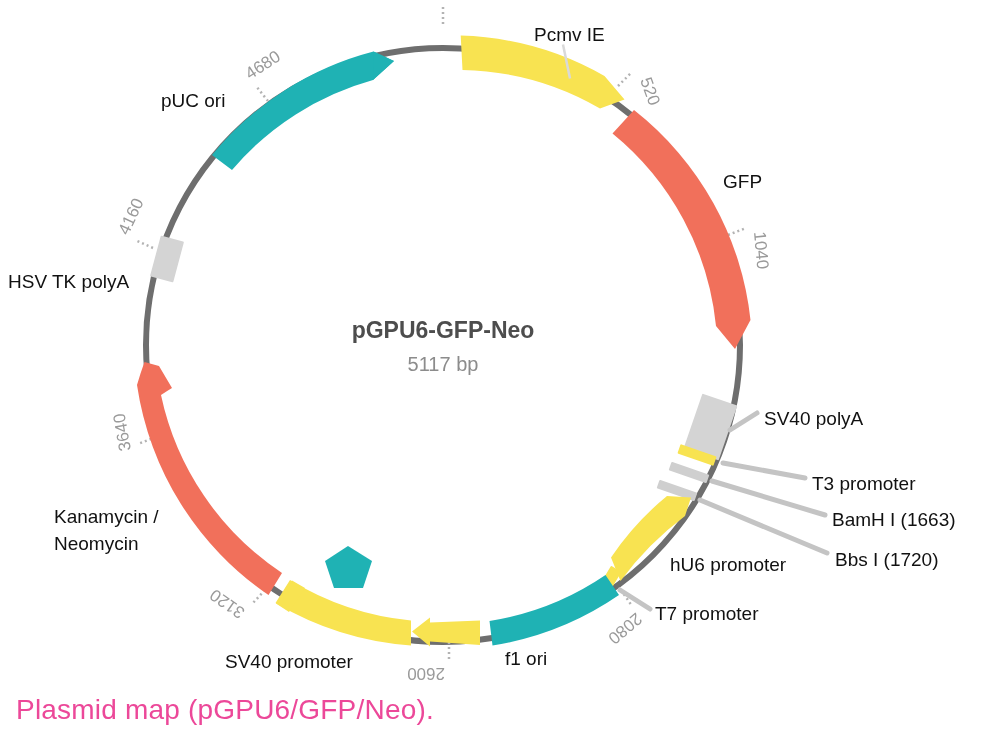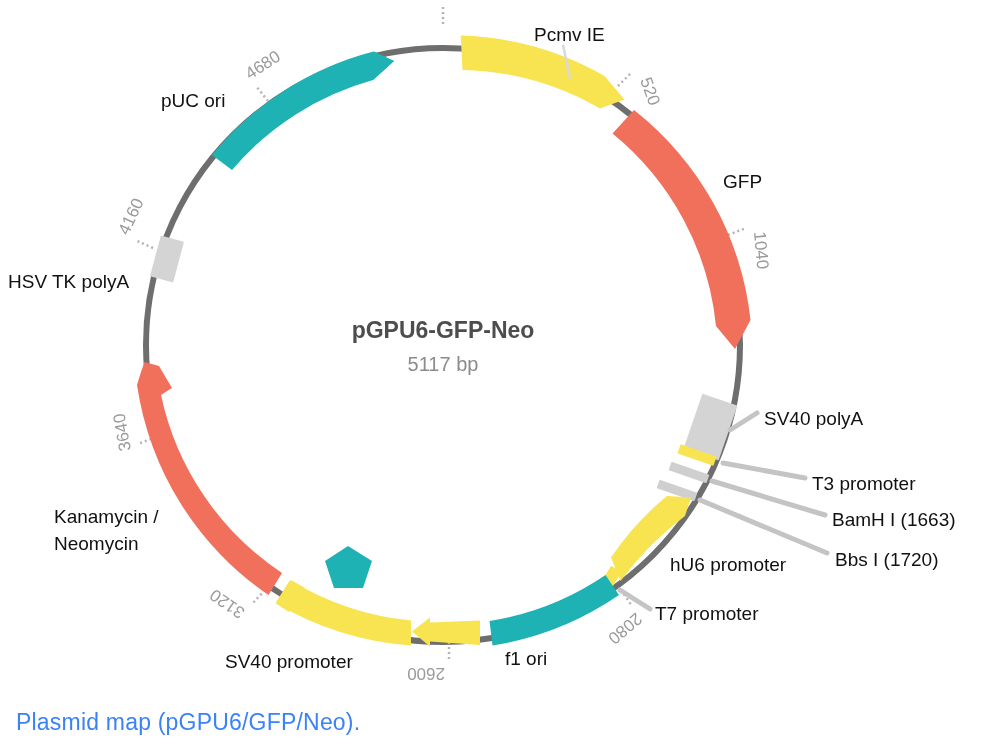--- a/index.html
+++ b/index.html
@@ -45,25 +45,24 @@
   }
   .center-sub {
     font-family: "Liberation Sans", sans-serif;
     font-size: 20px;
     fill: #8c8c8c;
   }
   #caption {
     position: absolute;
     left: 16px;
     top: 694px;
-    font-size: 23px;
-    color: #3b82f6;
+    font-size: 28px;
+    color: #ec4899;
     font-family: "Liberation Sans", sans-serif;
     letter-spacing: 0.2px;
-    margin-top: 15px;
   }
 </style>
 </head>
 <body>
 
 <div id="map-stage">
   <svg id="plasmid-svg" viewBox="0 0 982 690" xmlns="http://www.w3.org/2000/svg">
 
     <circle cx="443" cy="345" r="297" fill="none" stroke="#6e6e6e" stroke-width="6"></circle>
 

